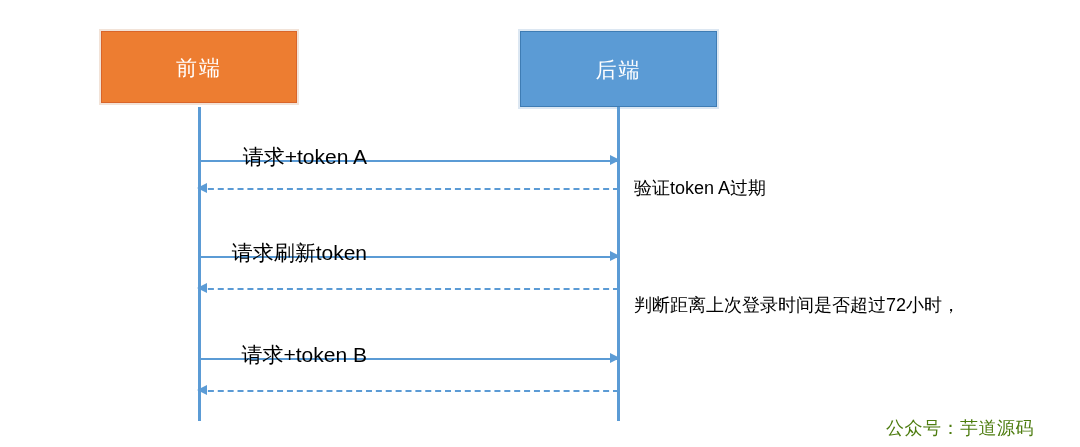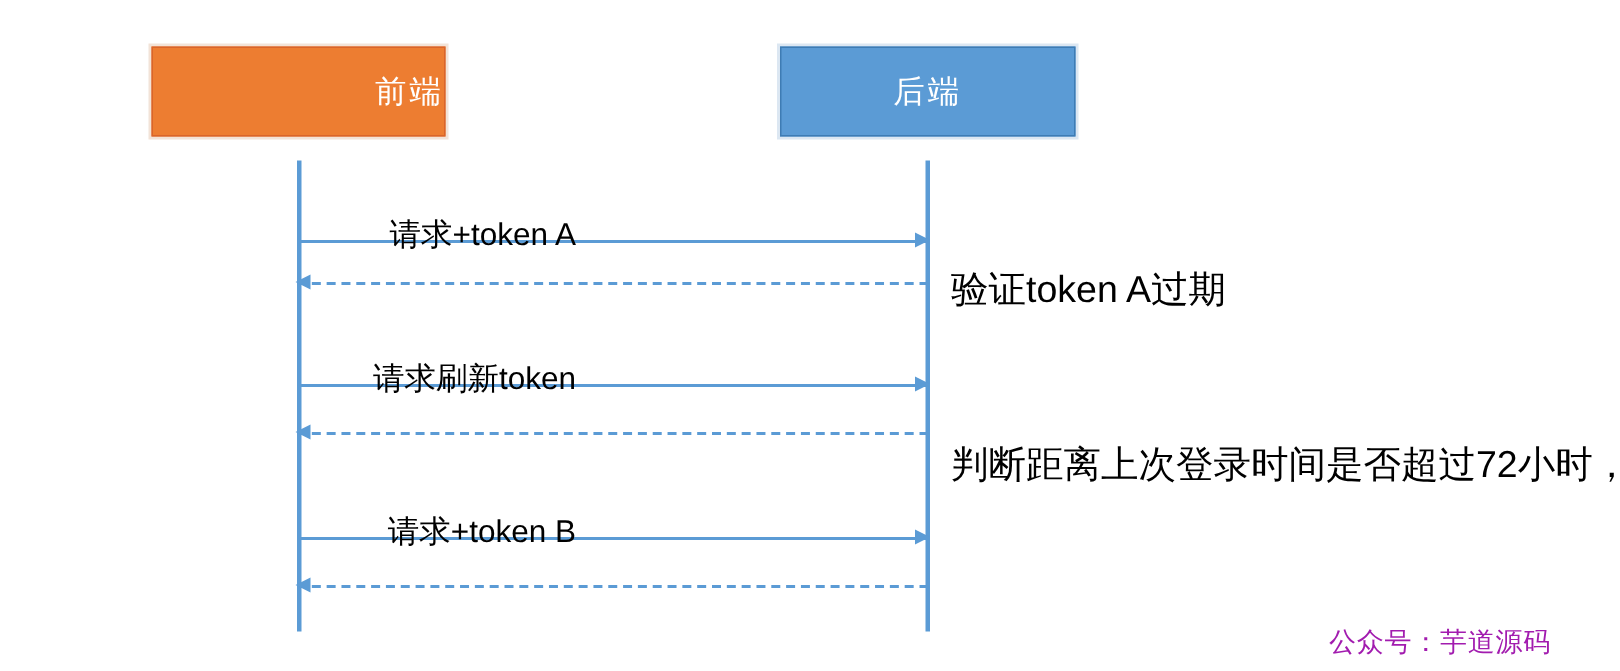--- a/index.html
+++ b/index.html
@@ -27,31 +27,30 @@
     justify-content: center;
     color: #ffffff;
     font-size: 21px;
     letter-spacing: 2px;
     line-height: 1;
   }
   #actor-frontend {
     left: 101px;
     top: 31px;
     width: 196px;
-    height: 60px;
+    height: 72px;
     background: #ED7D31;
     border: 1px solid #D9652A;
     box-shadow: 0 0 0 2px #F2E3D8;
-    justify-content: flex-end;
   }
   #actor-backend {
     left: 520px;
     top: 31px;
     width: 197px;
-    height: 60px;
+    height: 76px;
     background: #5B9BD5;
     border: 1px solid #3E7CB4;
     box-shadow: 0 0 0 2px #DCE7F2;
   }
 
   
   .lifeline {
     position: absolute;
     width: 3px;
     background: #5B9BD5;
@@ -110,38 +109,38 @@
     line-height: 1.25;
   }
   .left-label-wrap {
     position: absolute;
     left: 0;
     width: 190px;
     height: 0;
   }
   .left-label-wrap .left-label {
     top: -16px;
-    right: 4px;
+    right: 21px;
   }
 
   .right-note {
     position: absolute;
     left: 634px;
-    font-size: 25px;
+    font-size: 18px;
     color: #000000;
     line-height: 1.45;
     white-space: nowrap;
   }
 
   #watermark {
     position: absolute;
     left: 886px;
     top: 416px;
     font-size: 18px;
-    color: #a21caf;
+    color: #4d7c0f;
     white-space: nowrap;
     letter-spacing: 0.5px;
   }
 </style>
 </head>
 <body>
 
 <div id="canvas">
 
   <div class="actor-box" id="actor-frontend">

